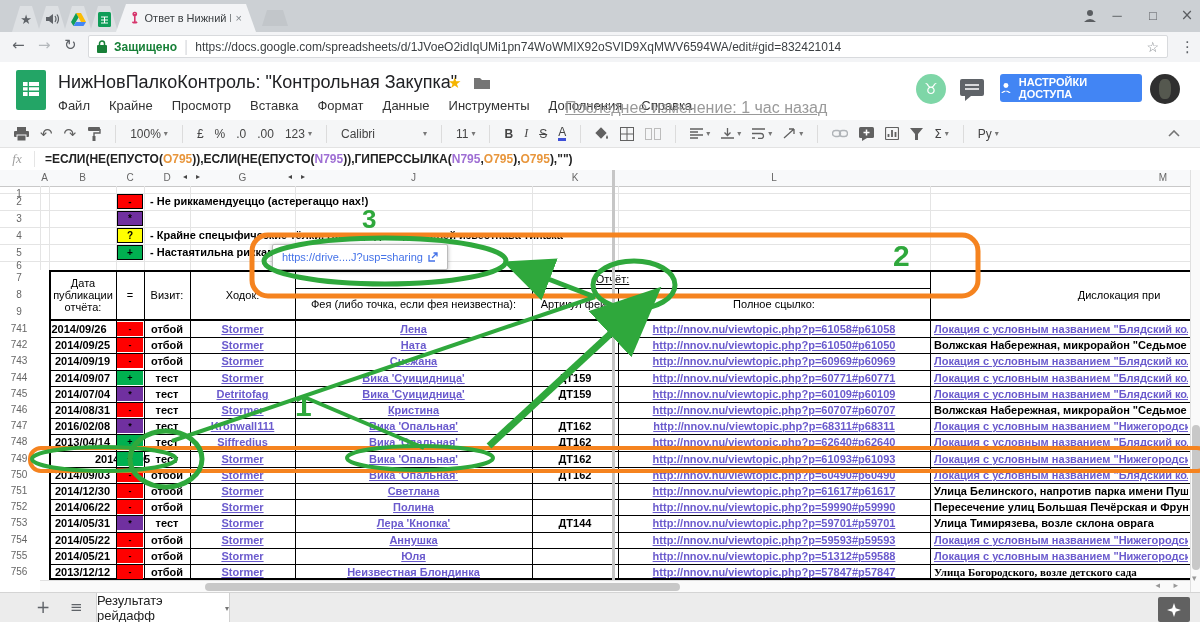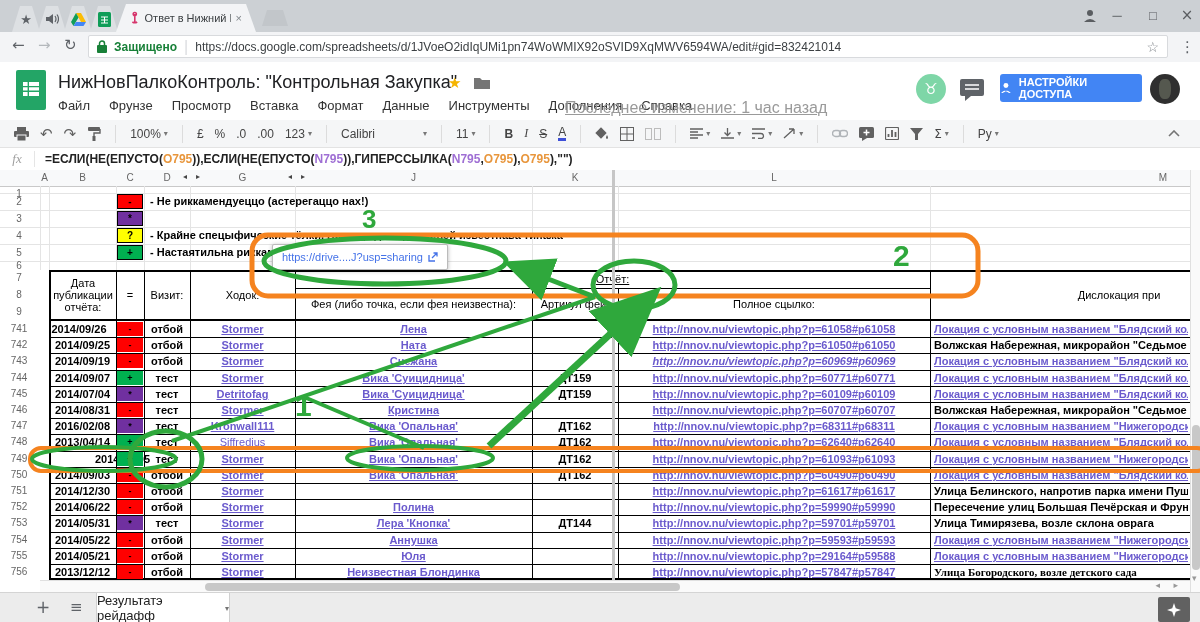--- a/index.html
+++ b/index.html
@@ -132,21 +132,21 @@
     <rect x="7" y="12" width="16" height="14" fill="#fff"></rect>
     <path d="M7 16.6 h16 M7 21.2 h16 M12.3 12 v14" stroke="#23a566" stroke-width="1.4"></path>
   </svg>
   <span id="doctitle">НижНовПалкоКонтроль: "Контрольная Закупка"</span>
   <span class="abs" style="left:448px;top:12px;color:#f5b400;font-size:15px">★</span>
   <svg class="abs" style="left:474px;top:14px" width="16" height="13" viewBox="0 0 16 13">
     <path d="M0 2 h6 l2 2 h8 v9 h-16 z" fill="#757575"></path>
   </svg>
   <div id="menubar">
       <span>Файл</span>
-      <span>Фрунзе</span>
+      <span>Крайне</span>
       <span>Просмотр</span>
       <span>Вставка</span>
       <span>Формат</span>
       <span>Данные</span>
       <span>Инструменты</span>
       <span>Дополнения</span>
       <span>Справка</span>
     </div>
   <span id="lastedit" class="abs" style="left:565px;top:37px">Последнее изменение: 1 час назад</span>
   <div class="abs" style="left:916px;top:12px;width:30px;height:30px;border-radius:50%;background:#7ed6a7;
@@ -388,21 +388,21 @@
     <div class="cellt" style="position: absolute; left: 533px; top: 169px; width: 84px; height: 13px; font-weight: 600;"></div>
     <div class="cellt lnk" style="position: absolute; left: 619px; top: 169px; width: 310px; height: 13px; font-weight: 600;">http://nnov.nu/viewtopic.php?p=61050#p61050</div>
     <div class="cellt" style="position: absolute; left: 934px; top: 169px; width: 254px; height: 13px; text-align: left; font-weight: 600;">Волжская Набережная, микрорайон "Седьмое Н</div>
     <div class="rownum" style="position: absolute; top: 184.4px; height: 14px; line-height: 14px;">743</div>
     <div class="cellt" style="position: absolute; left: 50px; top: 185px; width: 65px; height: 13px; font-weight: 700;">2014/09/19</div>
     <div class="" style="position: absolute; left: 117px; top: 184px; width: 26px; height: 14px; background: rgb(255, 0, 0); font-size: 9px; font-weight: 700; text-align: center; line-height: 14px;">-</div>
     <div class="cellt" style="position: absolute; left: 145px; top: 185px; width: 44px; height: 13px; font-weight: 600;">отбой</div>
     <div class="cellt lnk" style="position: absolute; left: 191px; top: 185px; width: 103px; height: 13px; font-weight: 600;">Stormer</div>
     <div class="cellt lnk" style="position: absolute; left: 296px; top: 185px; width: 235px; height: 13px; font-weight: 600;">Снежана</div>
     <div class="cellt" style="position: absolute; left: 533px; top: 185px; width: 84px; height: 13px; font-weight: 600;"></div>
-    <div class="cellt lnk" style="position: absolute; left: 619px; top: 185px; width: 310px; height: 13px; font-weight: 600; font-style: italic;">http://nnov.nu/viewtopic.php?p=60969#p60969</div>
+    <div class="cellt lnk" style="position: absolute; left: 619px; top: 185px; width: 310px; height: 13px; font-weight: 600;">http://nnov.nu/viewtopic.php?p=60969#p60969</div>
     <div class="cellt lnk" style="position: absolute; left: 934px; top: 185px; width: 254px; height: 13px; text-align: left; font-weight: 600;">Локация с условным названием "Блядский коло</div>
     <div class="rownum" style="position: absolute; top: 200.6px; height: 14px; line-height: 14px;">744</div>
     <div class="cellt" style="position: absolute; left: 50px; top: 202px; width: 65px; height: 13px; font-weight: 700;">2014/09/07</div>
     <div class="" style="position: absolute; left: 117px; top: 201px; width: 26px; height: 14px; background: rgb(0, 176, 80); font-size: 9px; font-weight: 700; text-align: center; line-height: 14px;">+</div>
     <div class="cellt" style="position: absolute; left: 145px; top: 202px; width: 44px; height: 13px; font-weight: 600;">тест</div>
     <div class="cellt lnk" style="position: absolute; left: 191px; top: 202px; width: 103px; height: 13px; font-weight: 600;">Stormer</div>
     <div class="cellt lnk" style="position: absolute; left: 296px; top: 202px; width: 235px; height: 13px; font-weight: 600;">Вика 'Суицидница'</div>
     <div class="cellt" style="position: absolute; left: 533px; top: 202px; width: 84px; height: 13px; font-weight: 600;">ДТ159</div>
     <div class="cellt lnk" style="position: absolute; left: 619px; top: 202px; width: 310px; height: 13px; font-weight: 600;">http://nnov.nu/viewtopic.php?p=60771#p60771</div>
     <div class="cellt lnk" style="position: absolute; left: 934px; top: 202px; width: 254px; height: 13px; text-align: left; font-weight: 600;">Локация с условным названием "Блядский коло</div>
@@ -430,21 +430,21 @@
     <div class="cellt" style="position: absolute; left: 145px; top: 250px; width: 44px; height: 13px; font-weight: 600;">тест</div>
     <div class="cellt lnk" style="position: absolute; left: 191px; top: 250px; width: 103px; height: 13px; font-weight: 600;">Kronwall111</div>
     <div class="cellt lnk" style="position: absolute; left: 296px; top: 250px; width: 235px; height: 13px; font-weight: 600;">Вика 'Опальная'</div>
     <div class="cellt" style="position: absolute; left: 533px; top: 250px; width: 84px; height: 13px; font-weight: 600;">ДТ162</div>
     <div class="cellt lnk" style="position: absolute; left: 619px; top: 250px; width: 310px; height: 13px; font-weight: 600;">http://nnov.nu/viewtopic.php?p=68311#p68311</div>
     <div class="cellt lnk" style="position: absolute; left: 934px; top: 250px; width: 254px; height: 13px; text-align: left; font-weight: 600;">Локация с условным названием "Нижегородски</div>
     <div class="rownum" style="position: absolute; top: 265.4px; height: 14px; line-height: 14px;">748</div>
     <div class="cellt" style="position: absolute; left: 50px; top: 266px; width: 65px; height: 13px; font-weight: 700;">2013/04/14</div>
     <div class="" style="position: absolute; left: 117px; top: 265px; width: 26px; height: 14px; background: rgb(0, 176, 80); font-size: 9px; font-weight: 700; text-align: center; line-height: 14px;">+</div>
     <div class="cellt" style="position: absolute; left: 145px; top: 266px; width: 44px; height: 13px; font-weight: 600;">тест</div>
-    <div class="cellt lnk" style="position: absolute; left: 191px; top: 266px; width: 103px; height: 13px; font-weight: 400;">Siffredius</div>
+    <div class="cellt lnk" style="position: absolute; left: 191px; top: 266px; width: 103px; height: 13px; font-weight: 700;">Siffredius</div>
     <div class="cellt lnk" style="position: absolute; left: 296px; top: 266px; width: 235px; height: 13px; font-weight: 600;">Вика 'Опальная'</div>
     <div class="cellt" style="position: absolute; left: 533px; top: 266px; width: 84px; height: 13px; font-weight: 600;">ДТ162</div>
     <div class="cellt lnk" style="position: absolute; left: 619px; top: 266px; width: 310px; height: 13px; font-weight: 600;">http://nnov.nu/viewtopic.php?p=62640#p62640</div>
     <div class="cellt lnk" style="position: absolute; left: 934px; top: 266px; width: 254px; height: 13px; text-align: left; font-weight: 600;">Локация с условным названием "Блядский коло</div>
     <div class="rownum" style="position: absolute; top: 281.6px; height: 14px; line-height: 14px;">749</div>
     <div class="cellt" style="position: absolute; left: 50px; top: 283px; width: 65px; height: 13px; font-weight: 700; margin-left: 40px;">2014/10/05</div>
     <div class="" style="position: absolute; left: 117px; top: 282px; width: 26px; height: 14px; background: rgb(0, 176, 80); font-size: 9px; font-weight: 700; text-align: center; line-height: 14px;">+</div>
     <div class="cellt" style="position: absolute; left: 145px; top: 283px; width: 44px; height: 13px; font-weight: 600;">тест</div>
     <div class="cellt lnk" style="position: absolute; left: 191px; top: 283px; width: 103px; height: 13px; font-weight: 600;">Stormer</div>
     <div class="cellt lnk" style="position: absolute; left: 296px; top: 283px; width: 235px; height: 13px; font-weight: 600;">Вика 'Опальная'</div>
@@ -458,20 +458,21 @@
     <div class="cellt lnk" style="position: absolute; left: 191px; top: 299px; width: 103px; height: 13px; font-weight: 600;">Stormer</div>
     <div class="cellt lnk" style="position: absolute; left: 296px; top: 299px; width: 235px; height: 13px; font-weight: 600;">Вика 'Опальная'</div>
     <div class="cellt" style="position: absolute; left: 533px; top: 299px; width: 84px; height: 13px; font-weight: 600;">ДТ162</div>
     <div class="cellt lnk" style="position: absolute; left: 619px; top: 299px; width: 310px; height: 13px; font-weight: 600;">http://nnov.nu/viewtopic.php?p=60490#p60490</div>
     <div class="cellt lnk" style="position: absolute; left: 934px; top: 299px; width: 254px; height: 13px; text-align: left; font-weight: 600;">Локация с условным названием "Блядский коло</div>
     <div class="rownum" style="position: absolute; top: 314px; height: 14px; line-height: 14px;">751</div>
     <div class="cellt" style="position: absolute; left: 50px; top: 315px; width: 65px; height: 13px; font-weight: 700;">2014/12/30</div>
     <div class="" style="position: absolute; left: 117px; top: 314px; width: 26px; height: 14px; background: rgb(255, 0, 0); font-size: 9px; font-weight: 700; text-align: center; line-height: 14px;">-</div>
     <div class="cellt" style="position: absolute; left: 145px; top: 315px; width: 44px; height: 13px; font-weight: 600;">отбой</div>
     <div class="cellt lnk" style="position: absolute; left: 191px; top: 315px; width: 103px; height: 13px; font-weight: 600;">Stormer</div>
+    <div class="cellt lnk" style="position: absolute; left: 296px; top: 315px; width: 235px; height: 13px; font-weight: 600;">Светлана</div>
     <div class="cellt" style="position: absolute; left: 533px; top: 315px; width: 84px; height: 13px; font-weight: 600;"></div>
     <div class="cellt lnk" style="position: absolute; left: 619px; top: 315px; width: 310px; height: 13px; font-weight: 600;">http://nnov.nu/viewtopic.php?p=61617#p61617</div>
     <div class="cellt" style="position: absolute; left: 934px; top: 315px; width: 254px; height: 13px; text-align: left; font-weight: 600;">Улица Белинского, напротив парка имени Пушк</div>
     <div class="rownum" style="position: absolute; top: 330.2px; height: 14px; line-height: 14px;">752</div>
     <div class="cellt" style="position: absolute; left: 50px; top: 331px; width: 65px; height: 13px; font-weight: 700;">2014/06/22</div>
     <div class="" style="position: absolute; left: 117px; top: 330px; width: 26px; height: 14px; background: rgb(255, 0, 0); font-size: 9px; font-weight: 700; text-align: center; line-height: 14px;">-</div>
     <div class="cellt" style="position: absolute; left: 145px; top: 331px; width: 44px; height: 13px; font-weight: 600;">отбой</div>
     <div class="cellt lnk" style="position: absolute; left: 191px; top: 331px; width: 103px; height: 13px; font-weight: 600;">Stormer</div>
     <div class="cellt lnk" style="position: absolute; left: 296px; top: 331px; width: 235px; height: 13px; font-weight: 600;">Полина</div>
     <div class="cellt" style="position: absolute; left: 533px; top: 331px; width: 84px; height: 13px; font-weight: 600;"></div>
@@ -495,21 +496,21 @@
     <div class="cellt" style="position: absolute; left: 533px; top: 364px; width: 84px; height: 13px; font-weight: 600;"></div>
     <div class="cellt lnk" style="position: absolute; left: 619px; top: 364px; width: 310px; height: 13px; font-weight: 600;">http://nnov.nu/viewtopic.php?p=59593#p59593</div>
     <div class="cellt lnk" style="position: absolute; left: 934px; top: 364px; width: 254px; height: 13px; text-align: left; font-weight: 600;">Локация с условным названием "Нижегородски</div>
     <div class="rownum" style="position: absolute; top: 378.8px; height: 14px; line-height: 14px;">755</div>
     <div class="cellt" style="position: absolute; left: 50px; top: 380px; width: 65px; height: 13px; font-weight: 700;">2014/05/21</div>
     <div class="" style="position: absolute; left: 117px; top: 379px; width: 26px; height: 14px; background: rgb(255, 0, 0); font-size: 9px; font-weight: 700; text-align: center; line-height: 14px;">-</div>
     <div class="cellt" style="position: absolute; left: 145px; top: 380px; width: 44px; height: 13px; font-weight: 600;">отбой</div>
     <div class="cellt lnk" style="position: absolute; left: 191px; top: 380px; width: 103px; height: 13px; font-weight: 600;">Stormer</div>
     <div class="cellt lnk" style="position: absolute; left: 296px; top: 380px; width: 235px; height: 29px; font-weight: 600;">Юля</div>
     <div class="cellt" style="position: absolute; left: 533px; top: 380px; width: 84px; height: 13px; font-weight: 600;"></div>
-    <div class="cellt lnk" style="position: absolute; left: 619px; top: 380px; width: 310px; height: 13px; font-weight: 600;">http://nnov.nu/viewtopic.php?p=29164#p59588</div>
+    <div class="cellt lnk" style="position: absolute; left: 619px; top: 380px; width: 310px; height: 13px; font-weight: 600;">http://nnov.nu/viewtopic.php?p=51312#p59588</div>
     <div class="cellt lnk" style="position: absolute; left: 934px; top: 380px; width: 254px; height: 13px; text-align: left; font-weight: 600;">Локация с условным названием "Нижегородски</div>
     <div class="rownum" style="position: absolute; top: 395px; height: 14px; line-height: 14px;">756</div>
     <div class="cellt" style="position: absolute; left: 50px; top: 396px; width: 65px; height: 13px; font-weight: 700;">2013/12/12</div>
     <div class="" style="position: absolute; left: 117px; top: 395px; width: 26px; height: 14px; background: rgb(255, 0, 0); font-size: 9px; font-weight: 700; text-align: center; line-height: 14px;">-</div>
     <div class="cellt" style="position: absolute; left: 145px; top: 396px; width: 44px; height: 13px; font-weight: 600;">отбой</div>
     <div class="cellt lnk" style="position: absolute; left: 191px; top: 396px; width: 103px; height: 13px; font-weight: 600;">Stormer</div>
     <div class="cellt lnk" style="position: absolute; left: 296px; top: 396px; width: 235px; height: 13px; font-weight: 600;">Неизвестная Блондинка</div>
     <div class="cellt" style="position: absolute; left: 533px; top: 396px; width: 84px; height: 13px; font-weight: 600;"></div>
     <div class="cellt lnk" style="position: absolute; left: 619px; top: 396px; width: 310px; height: 13px; font-weight: 600;">http://nnov.nu/viewtopic.php?p=57847#p57847</div>
     <div class="cellt" style="position: absolute; left: 934px; top: 396px; width: 254px; height: 30px; text-align: left; font-weight: 600; font-family: Liberation Serif, serif;">Улица Богородского, возле детского сада</div>

